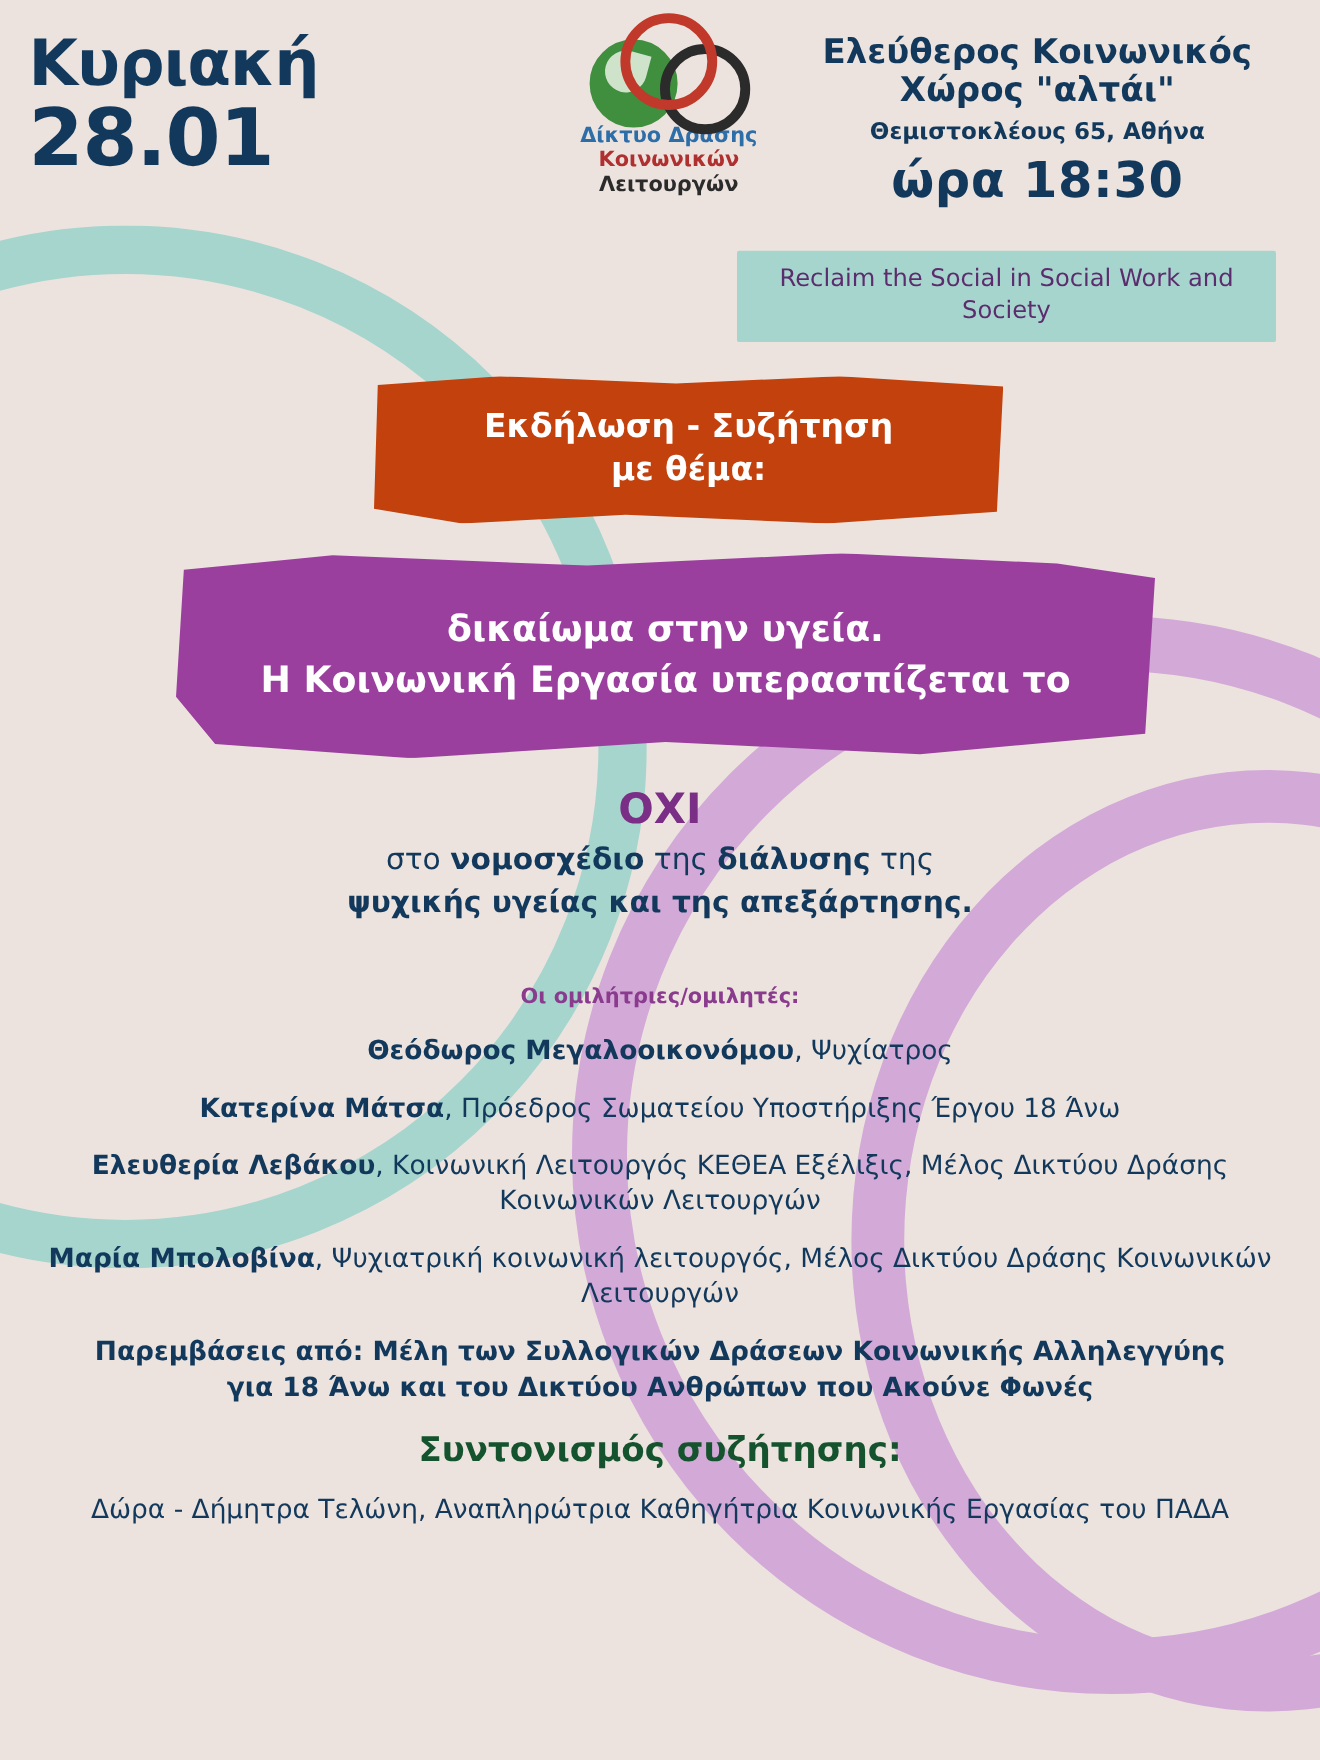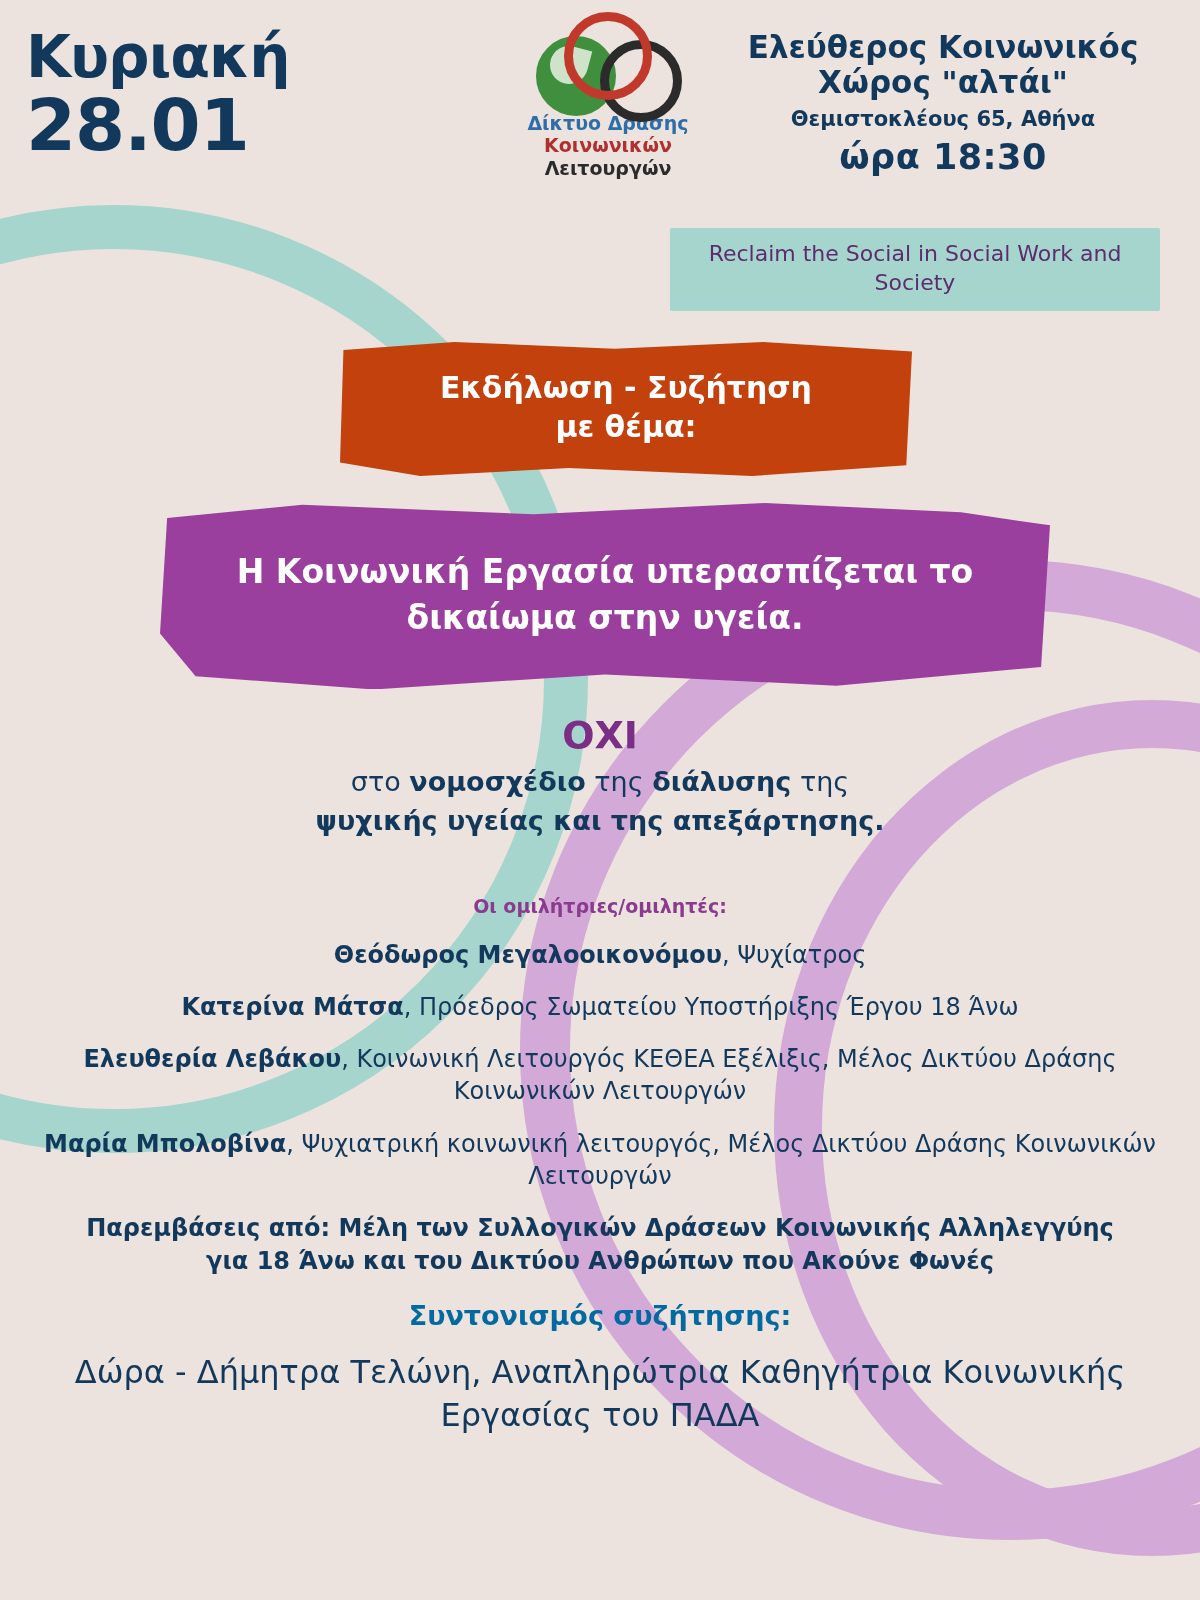--- a/index.html
+++ b/index.html
@@ -137,21 +137,21 @@
     font-size: 31px;
     font-weight: bold;
     line-height: 1.14;
   }
   .venue .v-addr {
     font-size: 21px;
     font-weight: bold;
     margin-top: 6px;
   }
   .venue .v-time {
-    font-size: 35px;
+    font-size: 45px;
     font-weight: bold;
     margin-top: 6px;
     letter-spacing: 0.5px;
   }
   .tagline {
     position: absolute;
     right: 40px;
     top: 228px;
     width: 470px;
     background: #a6d5cd;
@@ -242,27 +242,27 @@
   .sp-row .nm { font-weight: bold; }
   .sp-row .rl { font-weight: normal; }
   .sp-note {
     font-size: 24px;
     font-weight: bold;
     line-height: 1.38;
     margin-bottom: 22px;
     padding: 0 30px;
   }
   .sp-coord-head {
-    color: #0369a1;
-    font-weight: bold;
-    font-size: 27px;
+    color: #14532d;
+    font-weight: bold;
+    font-size: 31px;
     margin-bottom: 20px;
   }
   .sp-coord {
-    font-size: 32px;
+    font-size: 24px;
     line-height: 1.34;
   }
 </style>
 </head>
 <body>
 
 <div class="arc arc-teal"></div>
 <div class="arc arc-purple"></div>
 <div class="arc arc-purple-2"></div>
 
@@ -297,22 +297,22 @@
   </div>
 
   <div class="tagline">Reclaim the Social in Social Work and Society</div>
 
   <div class="banner-dark">
     <div>Εκδήλωση - Συζήτηση</div>
     <div>με θέμα:</div>
   </div>
 
   <div class="banner-purple">
+    <div>δικαίωμα στην υγεία.</div>
     <div>Η Κοινωνική Εργασία υπερασπίζεται το</div>
-    <div>δικαίωμα στην υγεία.</div>
   </div>
 
   <div class="oxi">ΟΧΙ</div>
   <div class="oxi-sub">
     <div>
       <span class="thin">στο </span><b>νομοσχέδιο</b><span class="thin"> της </span><b>διάλυσης</b><span class="thin"> της</span>
     </div>
     <div>
       <b>ψυχικής υγείας και της απεξάρτησης.</b>
     </div>

